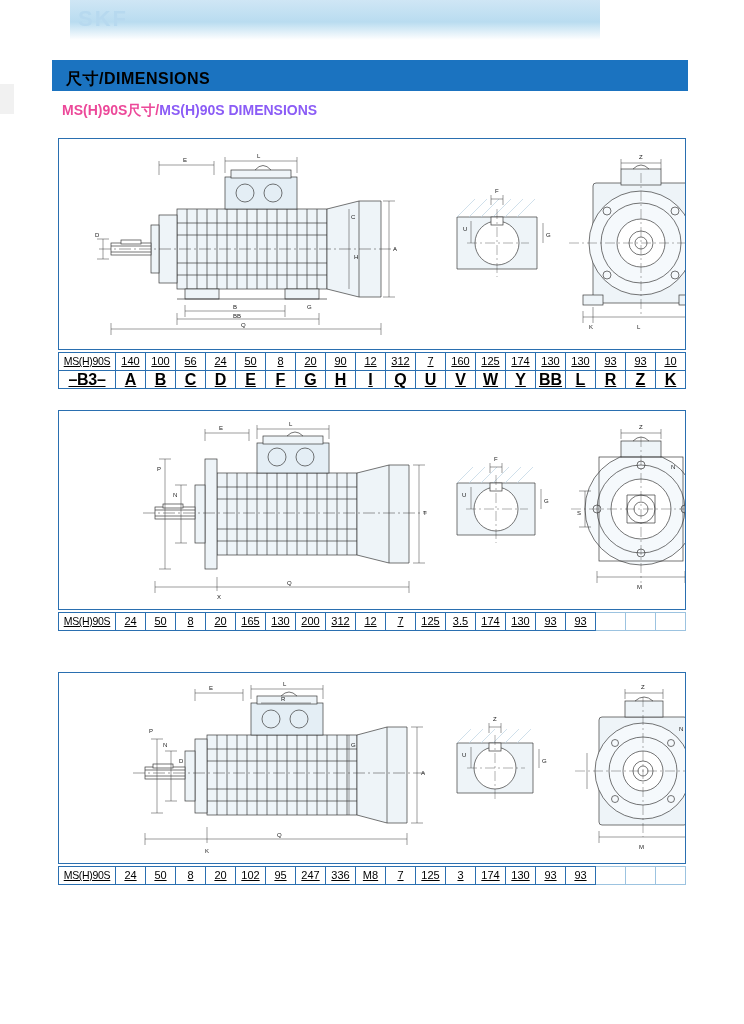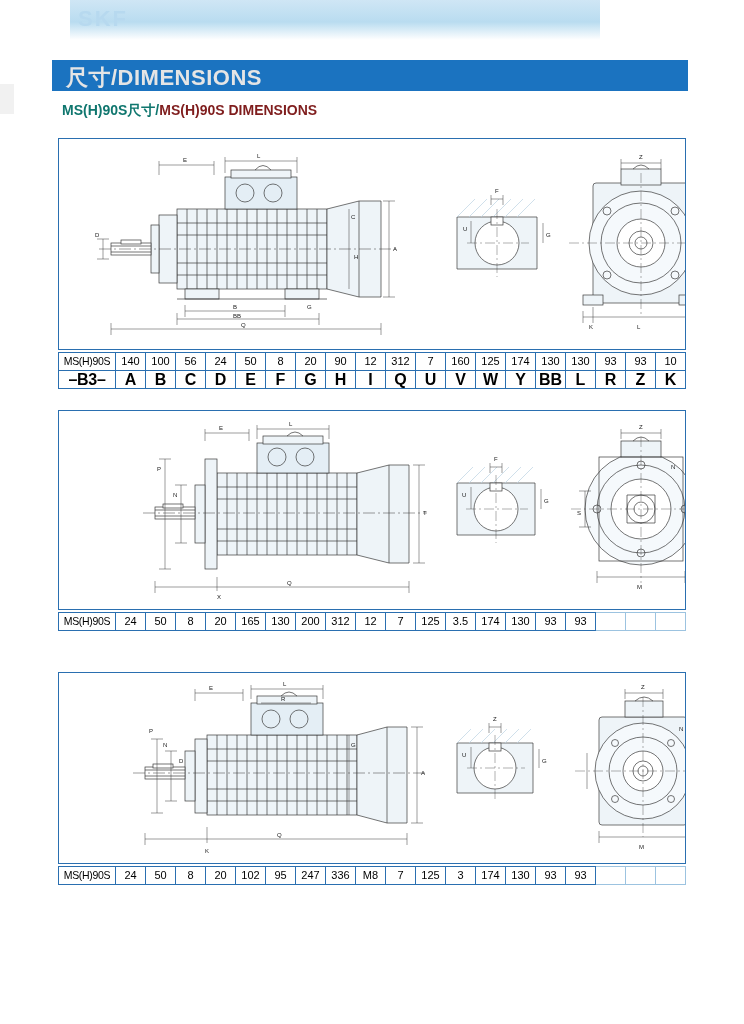--- a/index.html
+++ b/index.html
@@ -40,43 +40,43 @@
   
   .title-bar {
     position: absolute;
     left: 52px; top: 60px;
     width: 636px; height: 28px;
     background: #1b73c0;
     border-bottom: 3px solid #1b73c0;
   }
   .title-bar .title-text {
     position: absolute;
-    left: 14px; top: 3px;
-    color: #e5e5e5;
-    font-size: 22px;
+    left: 14px; top: 9px;
+    color: #000000;
+    font-size: 16px;
     font-weight: bold;
     letter-spacing: 0.5px;
   }
   .title-underline {
     position: absolute;
     left: 52px; top: 88px;
     width: 636px; height: 2px;
     background: #1b73c0;
   }
 
   
   .sub-heading {
     position: absolute;
     left: 62px; top: 102px;
     font-size: 14px;
     font-weight: bold;
     color: #000000;
   }
-  .sub-heading .cn { color: #0f766e; }
-  .sub-heading .en { color: #7f1d1d; }
+  .sub-heading .cn { color: #ec4899; }
+  .sub-heading .en { color: #8b5cf6; }
 
   
   .block {
     position: absolute;
     left: 58px;
     width: 628px;
     border: 1px solid #2a6fb0;
     background: #ffffff;
     box-sizing: border-box;
   }
@@ -89,20 +89,21 @@
   .drawing svg { display: block; }
 
   
   .data-table {
     position: absolute;
     left: 58px;
     width: 628px;
     border-collapse: collapse;
     table-layout: fixed;
     background: #ffffff;
+    text-decoration: underline;
   }
   .data-table td {
     border: 1px solid #2a6fb0;
     height: 17px;
     text-align: center;
     vertical-align: middle;
     font-size: 11px;
     font-family: "Liberation Sans", sans-serif;
     color: #000000;
     padding: 0;

